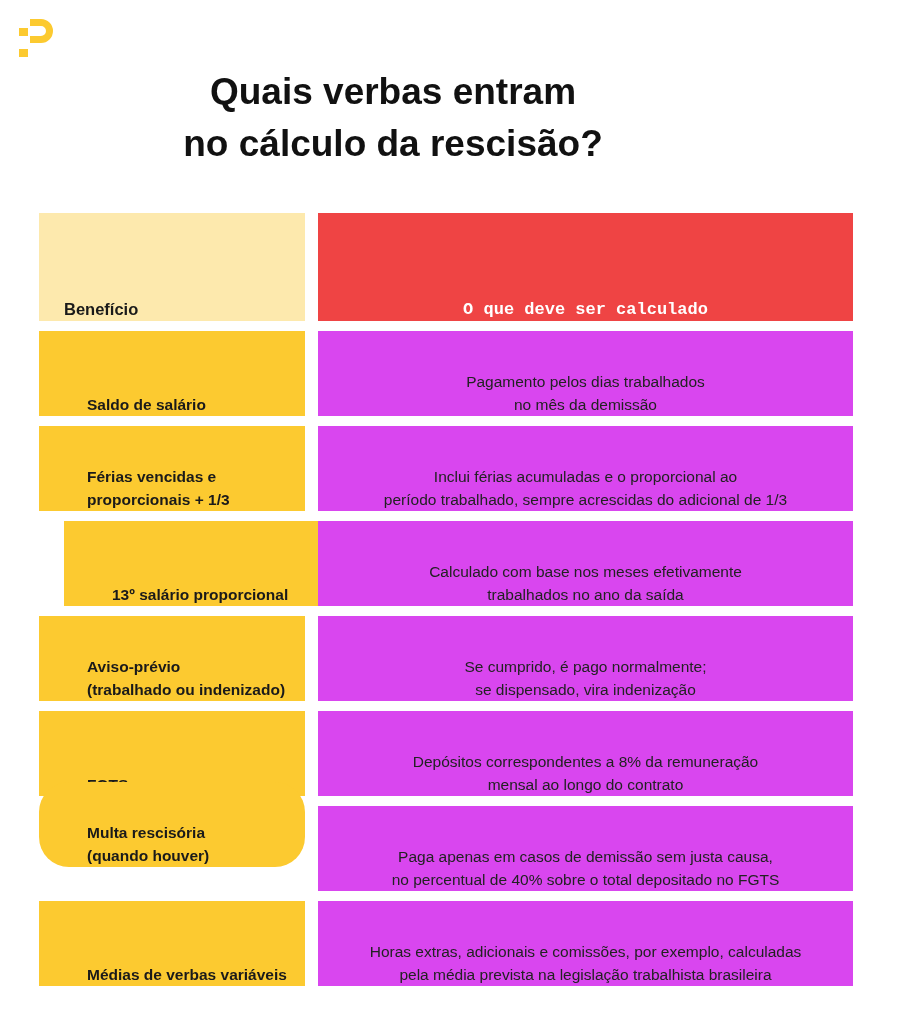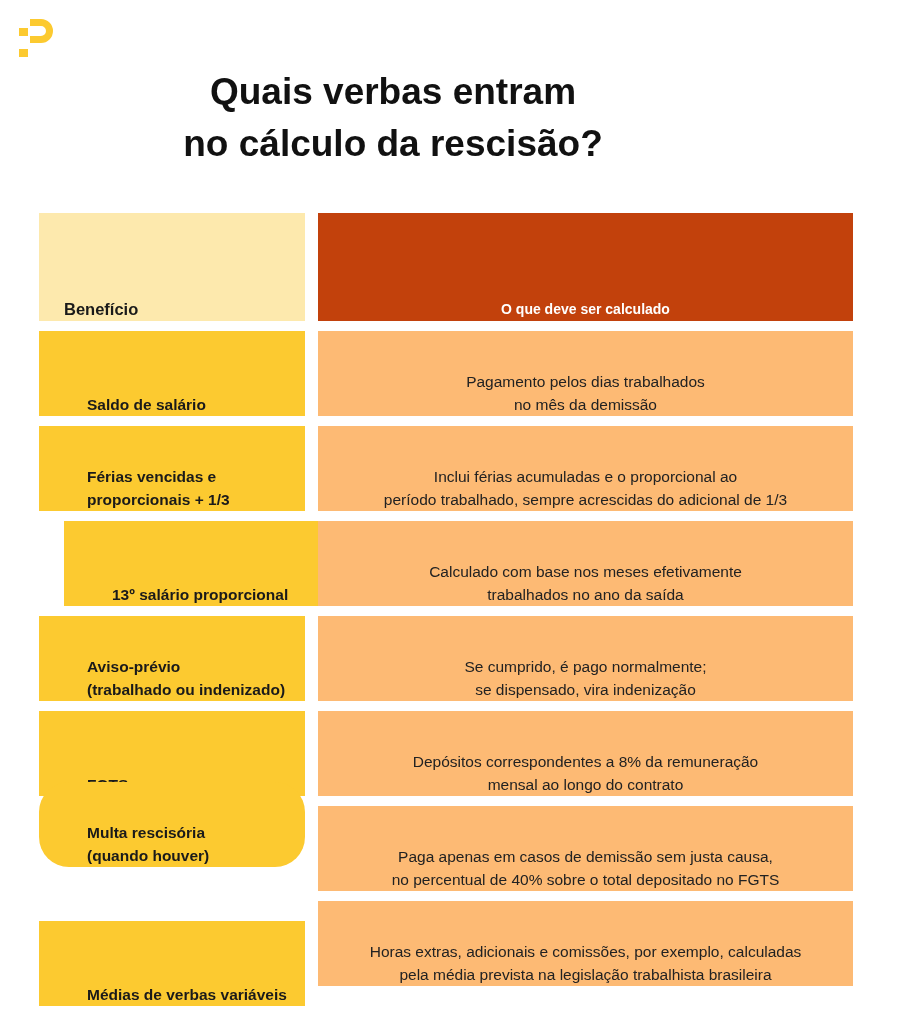--- a/index.html
+++ b/index.html
@@ -12,23 +12,23 @@
     .title {
       position: absolute; left: 0; width: 786px; top: 66px; text-align: center;
       font-weight: bold; font-size: 37px; line-height: 52px; color: #111;
     }
     .cell {
       position: absolute; box-sizing: border-box; display: flex; align-items: flex-end;
     }
     .left { left: 39px; width: 266px; padding-left: 25px; font-weight: bold; font-size: 15.5px; line-height: 23px; color: #1a1a1a; }
     .right { left: 318px; width: 535px; justify-content: center; text-align: center; font-size: 15.5px; line-height: 23px; color: #222; }
     .hdr-left { background: #fde9ad; font-size: 16.5px; }
-    .hdr-right { background: #c2410c; color: #ffffff; font-weight: bold; font-size: 14px; }
+    .hdr-right { background: #ef4444; color: #ffffff; font-weight: bold; font-size: 17px; font-family: Liberation Mono, monospace; }
     .data-left { background: #fcca30; padding-left: 48px; }
-    .data-right { background: #fdba74; }
+    .data-right { background: #d946ef; }
     .txt { white-space: pre-line; }
   </style>
 </head>
 <body>
 
 <div class="logo">
   <svg width="40" height="40" viewBox="0 0 40 40">
     <rect x="0" y="9" width="9" height="8" fill="#fcca30"></rect>
     <rect x="0" y="30" width="9" height="8" fill="#fcca30"></rect>
     <path d="M11 0 H22 A12 12 0 0 1 22 24 H11 V17 H22 A5 5 0 0 0 22 7 H11 Z" fill="#fcca30"></path>
@@ -90,20 +90,20 @@
 
   <div class="cell left data-left" style="top:782px;height:85px;border-radius:30px;">
     <span class="txt">Multa rescisória
 (quando houver)</span>
   </div>
   <div class="cell right data-right" style="top:806px;height:85px;">
     <span class="txt">Paga apenas em casos de demissão sem justa causa,
 no percentual de 40% sobre o total depositado no FGTS</span>
   </div>
 
-  <div class="cell left data-left" style="top:901px;height:85px;margin-top:20px;">
+  <div class="cell left data-left" style="top:901px;height:85px;">
     <span class="txt">Médias de verbas variáveis</span>
   </div>
   <div class="cell right data-right" style="top:901px;height:85px;">
     <span class="txt">Horas extras, adicionais e comissões, por exemplo, calculadas
 pela média prevista na legislação trabalhista brasileira</span>
   </div>
 </div>
 
 </body></html>

